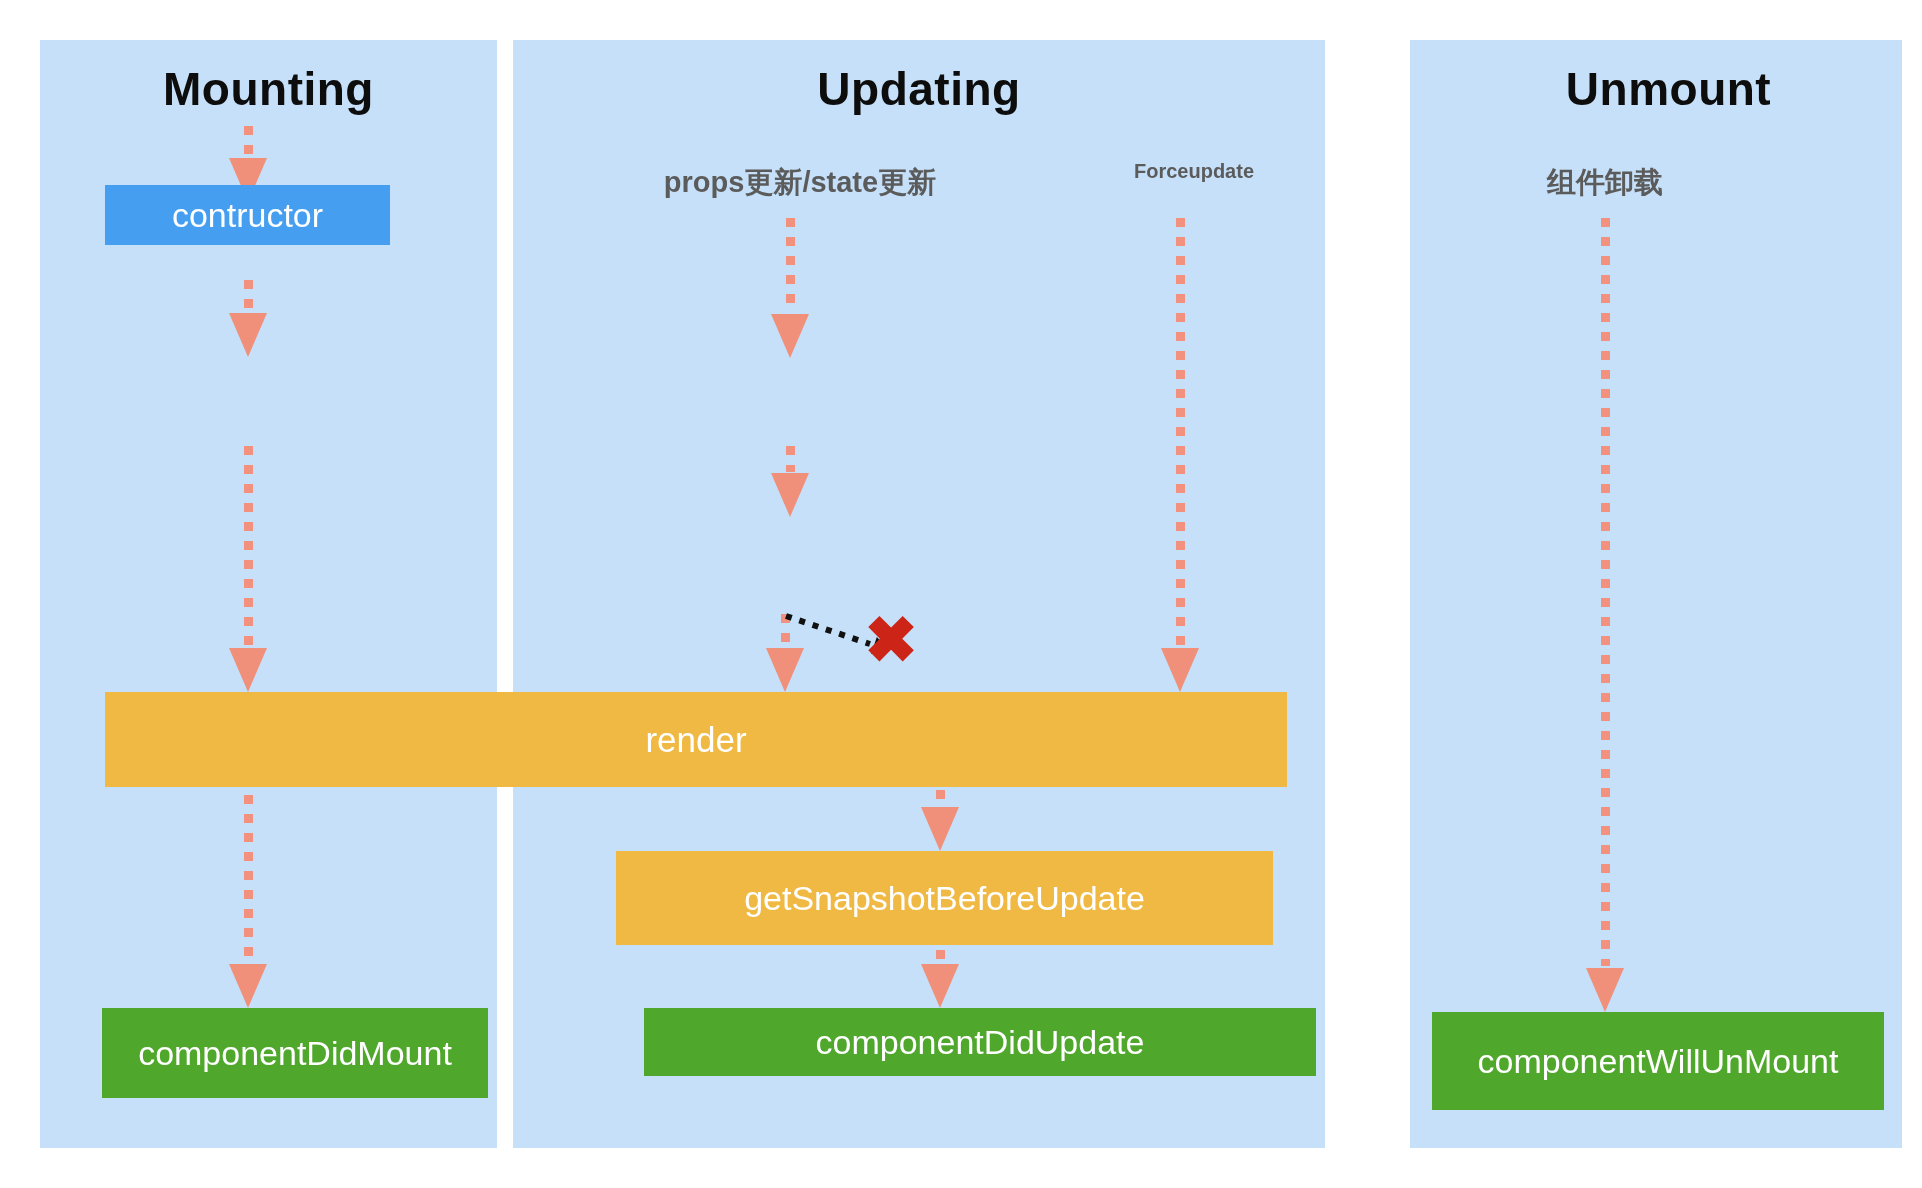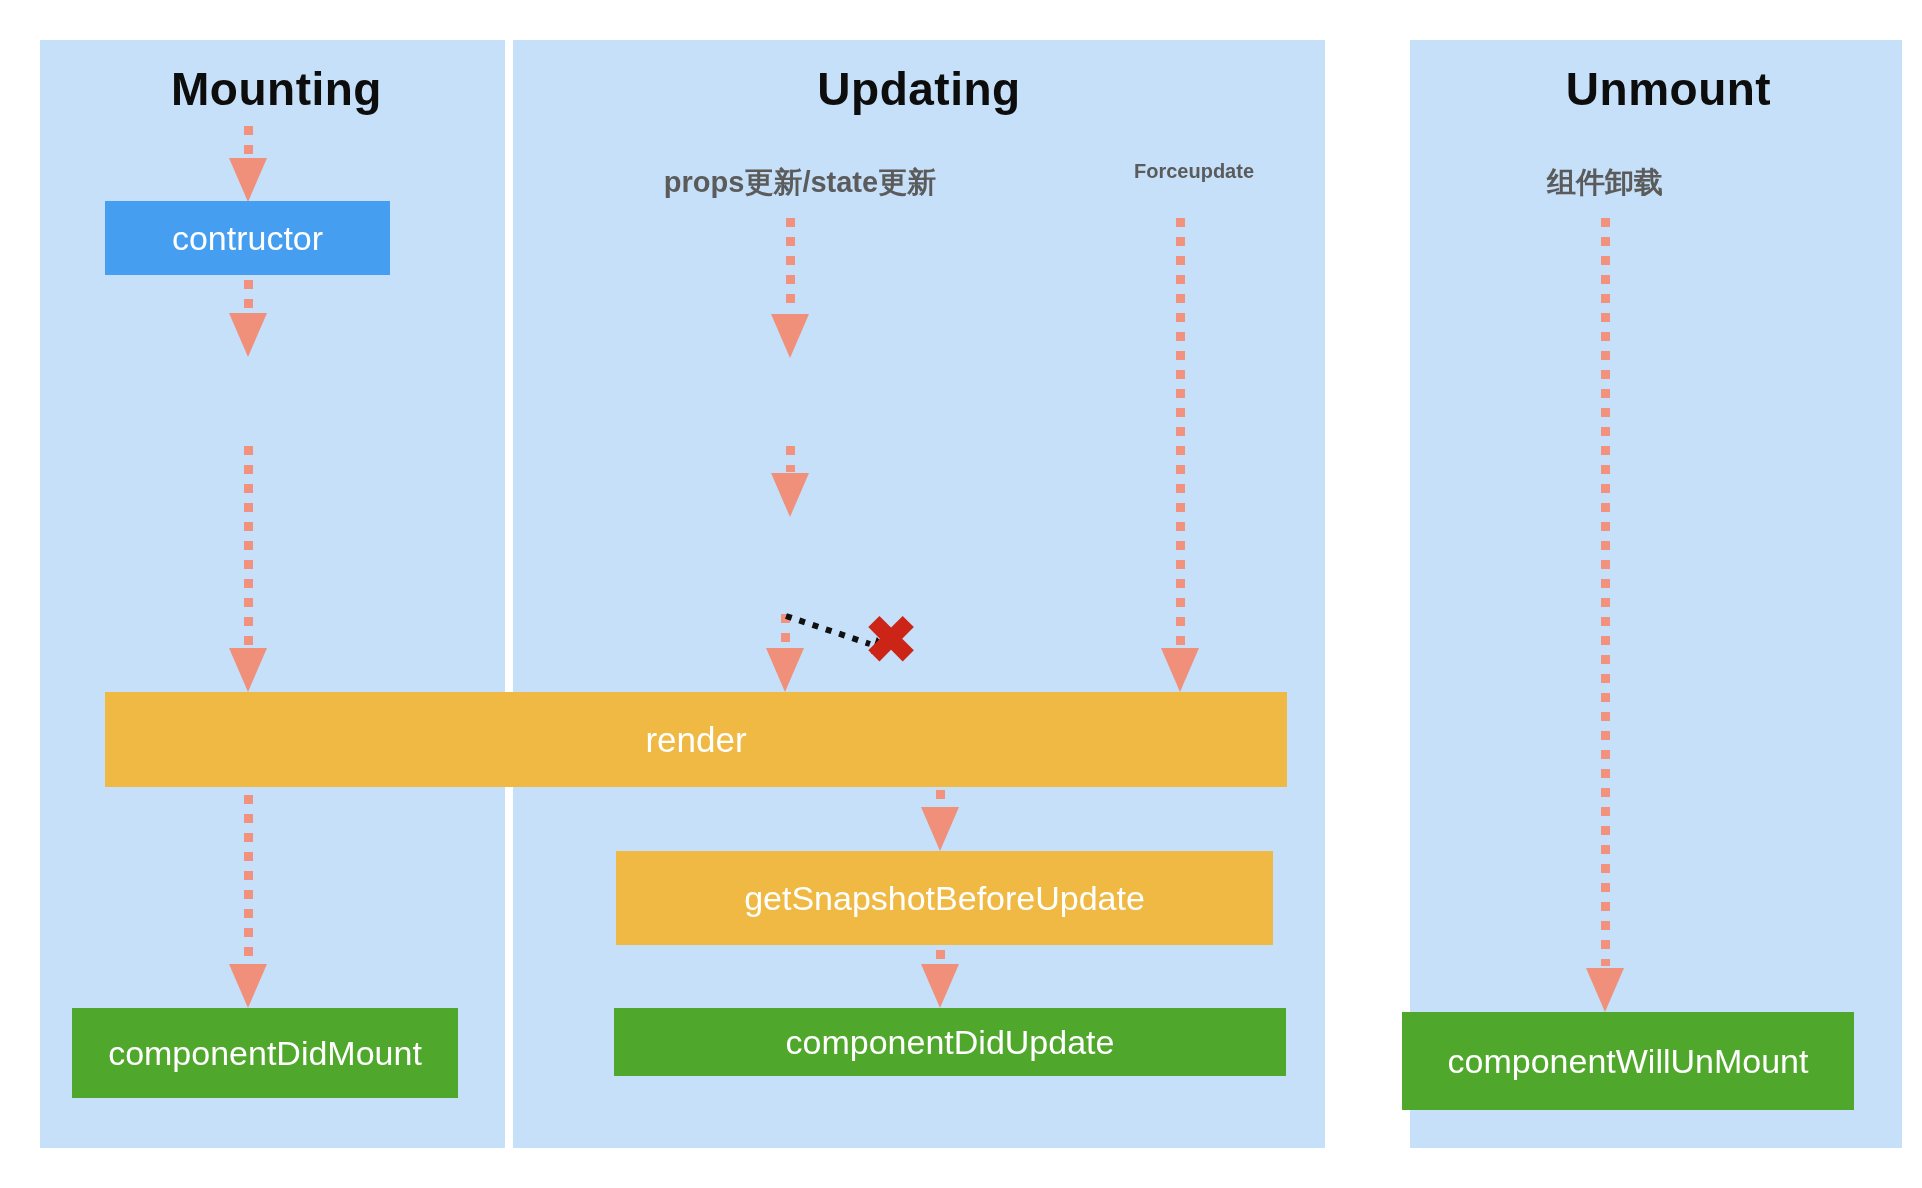--- a/index.html
+++ b/index.html
@@ -35,21 +35,21 @@
   .node{
     position:absolute;
     display:flex;align-items:center;justify-content:center;
     color:#ffffff;
     font-size:34px;
     font-weight:400;
     white-space:nowrap;
   }
   .node.blue{background:#459EF0;}
   .node.orange{background:#EFB944;}
-  .node.green{background:#4FA72B;}
+  .node.green{background:#4FA72B;margin-left:30px;}
   .shaft{
     position:absolute;width:9px;
     background:repeating-linear-gradient(to bottom,#F2917E 0 9px,rgba(0,0,0,0) 9px 19px);
   }
   .head{
     position:absolute;width:0;height:0;
     border-left:19px solid transparent;
     border-right:19px solid transparent;
     border-top:44px solid #F0907A;
   }
@@ -61,21 +61,21 @@
     color:#CC2518;
     line-height:1;
   }
   .skip-svg{position:absolute;}
 </style>
 </head>
 <body>
 
 <div id="canvas">
 
-  <div class="panel" style="left:40px;width:457px;padding-left:8px;">
+  <div class="panel" style="left:40px;width:457px;">
     <div class="panel-title">Mounting</div>
   </div>
   <div class="panel" style="left:513px;width:812px;">
     <div class="panel-title">Updating</div>
   </div>
   <div class="panel" style="left:1410px;width:467px;padding-left:25px;">
     <div class="panel-title">Unmount</div>
   </div>
 
   <div class="trigger-label" style="left:800px;top:163px;">props更新/state更新</div>
@@ -105,20 +105,20 @@
   <div class="head" style="left:921px;top:807px;"></div>
   <div class="head" style="left:921px;top:964px;"></div>
   <div class="head" style="left:1586px;top:968px;"></div>
 
   <svg class="skip-svg" style="left:778px;top:602px;" width="135" height="62" viewBox="0 0 135 62">
     <line x1="8" y1="14" x2="92" y2="42" stroke="#111111" stroke-width="6" stroke-dasharray="6 8"></line>
     <polygon points="111,48 93.2,51.9 98.8,34.9" fill="#111111"></polygon>
   </svg>
   <span class="x-mark" style="left:891px;top:640px;">✖</span>
 
-  <div class="node blue" style="left:105px;top:201px;width:285px;height:74px;">contructor</div>
+  <div class="node blue" style="left:105px;top:185px;width:285px;height:60px;">contructor</div>
   <div class="node orange" style="left:90px;top:692px;width:1182px;height:95px;font-size:35px;margin-left:15px;">render</div>
   <div class="node orange" style="left:616px;top:851px;width:657px;height:94px;">getSnapshotBeforeUpdate</div>
   <div class="node green" style="left:72px;top:1008px;width:386px;height:90px;">componentDidMount</div>
   <div class="node green" style="left:614px;top:1008px;width:672px;height:68px;">componentDidUpdate</div>
   <div class="node green" style="left:1402px;top:1012px;width:452px;height:98px;">componentWillUnMount</div>
 
 </div>
 
 </body></html>

